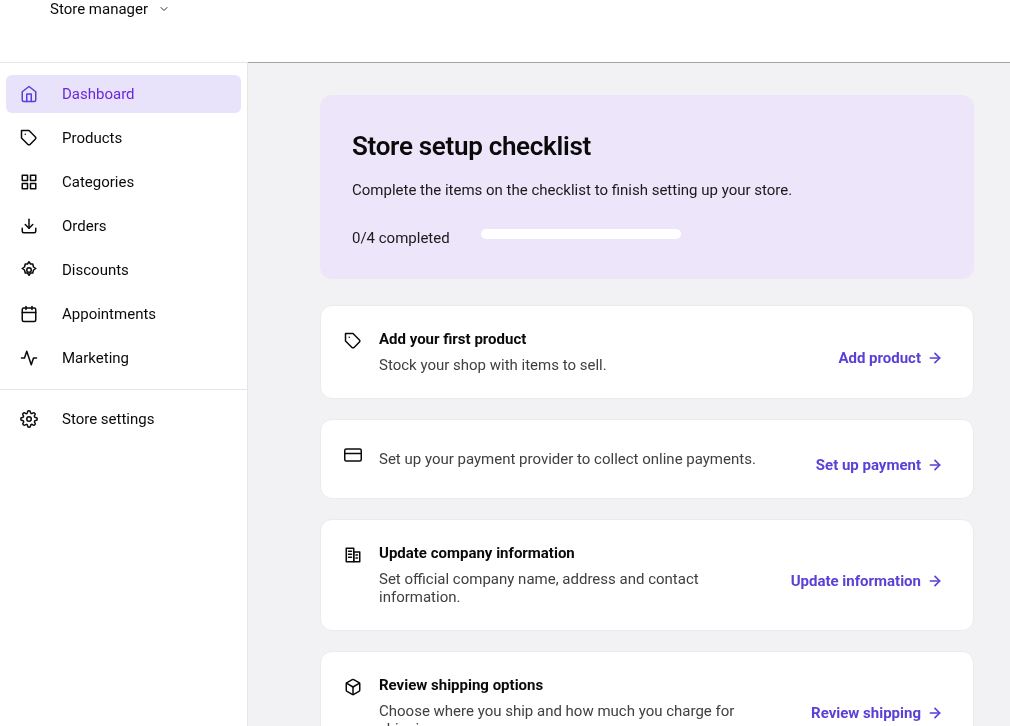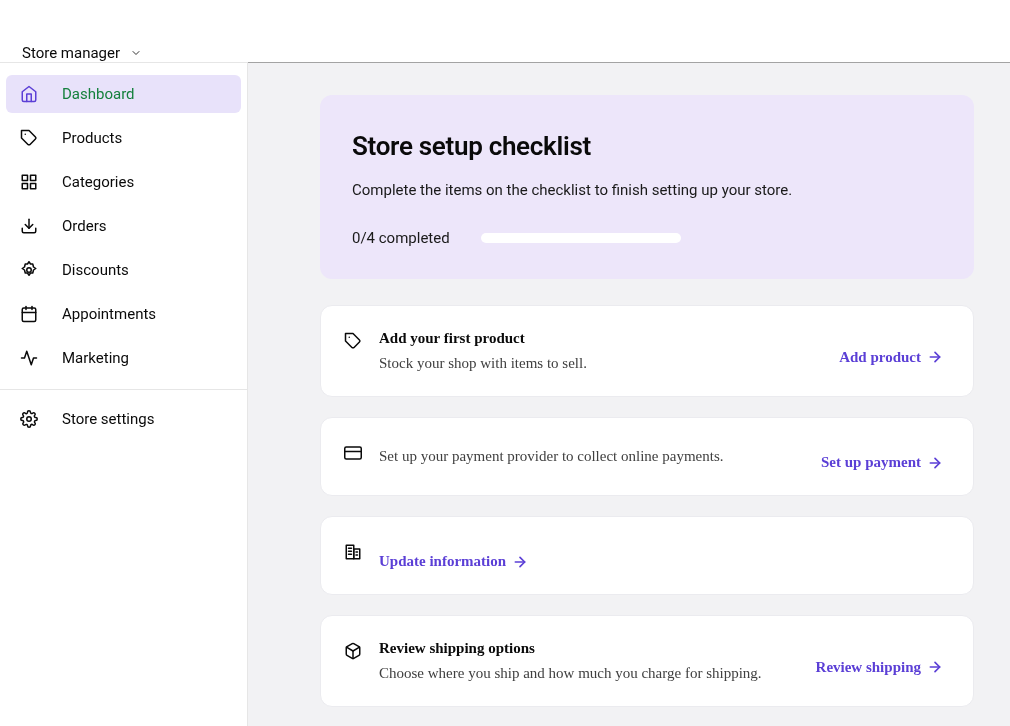--- a/index.html
+++ b/index.html
@@ -12,22 +12,22 @@
       font-size: 14px;
       color: #0a0a0a;
       background: #ffffff;
       width: 1010px;
       height: 726px;
       overflow: hidden;
     }
     .header {
       height: 62px;
       display: flex;
-      align-items: flex-end;
-      padding-left: 22px;
+      align-items: flex-start;
+      padding-left: 50px;
     }
     .header-title-wrap {
       display: flex;
       align-items: center;
       gap: 10px;
       cursor: pointer;
     }
     .header-title {
       font-size: 15px;
       font-weight: 400;
@@ -64,21 +64,21 @@
     .sidebar-item .icon {
       width: 18px;
       height: 18px;
       display: flex;
       align-items: center;
       justify-content: center;
       flex-shrink: 0;
     }
     .sidebar-item.active {
       background: #e8e2fa;
-      color: #15803d;
+      color: #6d28d9;
       text-align: right;
     }
     .sidebar-item.active .icon svg {
       stroke: #5b3fd6;
     }
     .sidebar-label {
       font-size: 15px;
     }
     .sidebar-divider {
       height: 1px;
@@ -104,21 +104,21 @@
       letter-spacing: -0.3px;
       margin-bottom: 20px;
     }
     .hero-subtitle {
       font-size: 15px;
       color: #1a1a1a;
       margin-bottom: 30px;
     }
     .progress-row {
       display: flex;
-      align-items: center;
+      align-items: flex-start;
       gap: 31px;
     }
     .progress-label {
       font-size: 15px;
       color: #1a1a1a;
     }
     .progress-bar {
       width: 200px;
       height: 10px;
       background: #ffffff;
@@ -126,21 +126,20 @@
     }
     .card {
       background: #ffffff;
       border: 1px solid #ebebef;
       border-radius: 12px;
       padding: 24px 30px 24px 22px;
       margin-bottom: 20px;
       display: flex;
       align-items: center;
       gap: 16px;
-      font-family: Liberation Serif, serif;
     }
     .card-icon {
       width: 20px;
       height: 20px;
       display: flex;
       align-items: center;
       justify-content: center;
       align-self: flex-start;
       margin-top: 1px;
       flex-shrink: 0;
@@ -329,20 +328,24 @@
         <svg width="18" height="18" viewBox="0 0 24 24" fill="none" stroke="#0a0a0a" stroke-width="2" stroke-linecap="round" stroke-linejoin="round">
             <rect x="3" y="3" width="10" height="18"></rect>
             <rect x="13" y="8" width="8" height="13"></rect>
             <line x1="6" y1="7" x2="10" y2="7"></line>
             <line x1="6" y1="11" x2="10" y2="11"></line>
             <line x1="6" y1="15" x2="10" y2="15"></line>
             <line x1="16" y1="12" x2="18" y2="12"></line>
             <line x1="16" y1="16" x2="18" y2="16"></line>
           </svg>
       </div>
+      <div class="card-body">
+        <div class="card-title">Update company information</div>
+        <div class="card-desc">Set official company name, address and contact information.</div>
+      </div>
       <a class="card-action">
         <span>Update information</span>
         <span>
           <svg width="16" height="16" viewBox="0 0 24 24" fill="none" stroke="#5b3fd6" stroke-width="2.5" stroke-linecap="round" stroke-linejoin="round">
               <line x1="5" y1="12" x2="19" y2="12"></line>
               <polyline points="12 5 19 12 12 19"></polyline>
             </svg>
         </span>
       </a>
     </div>

